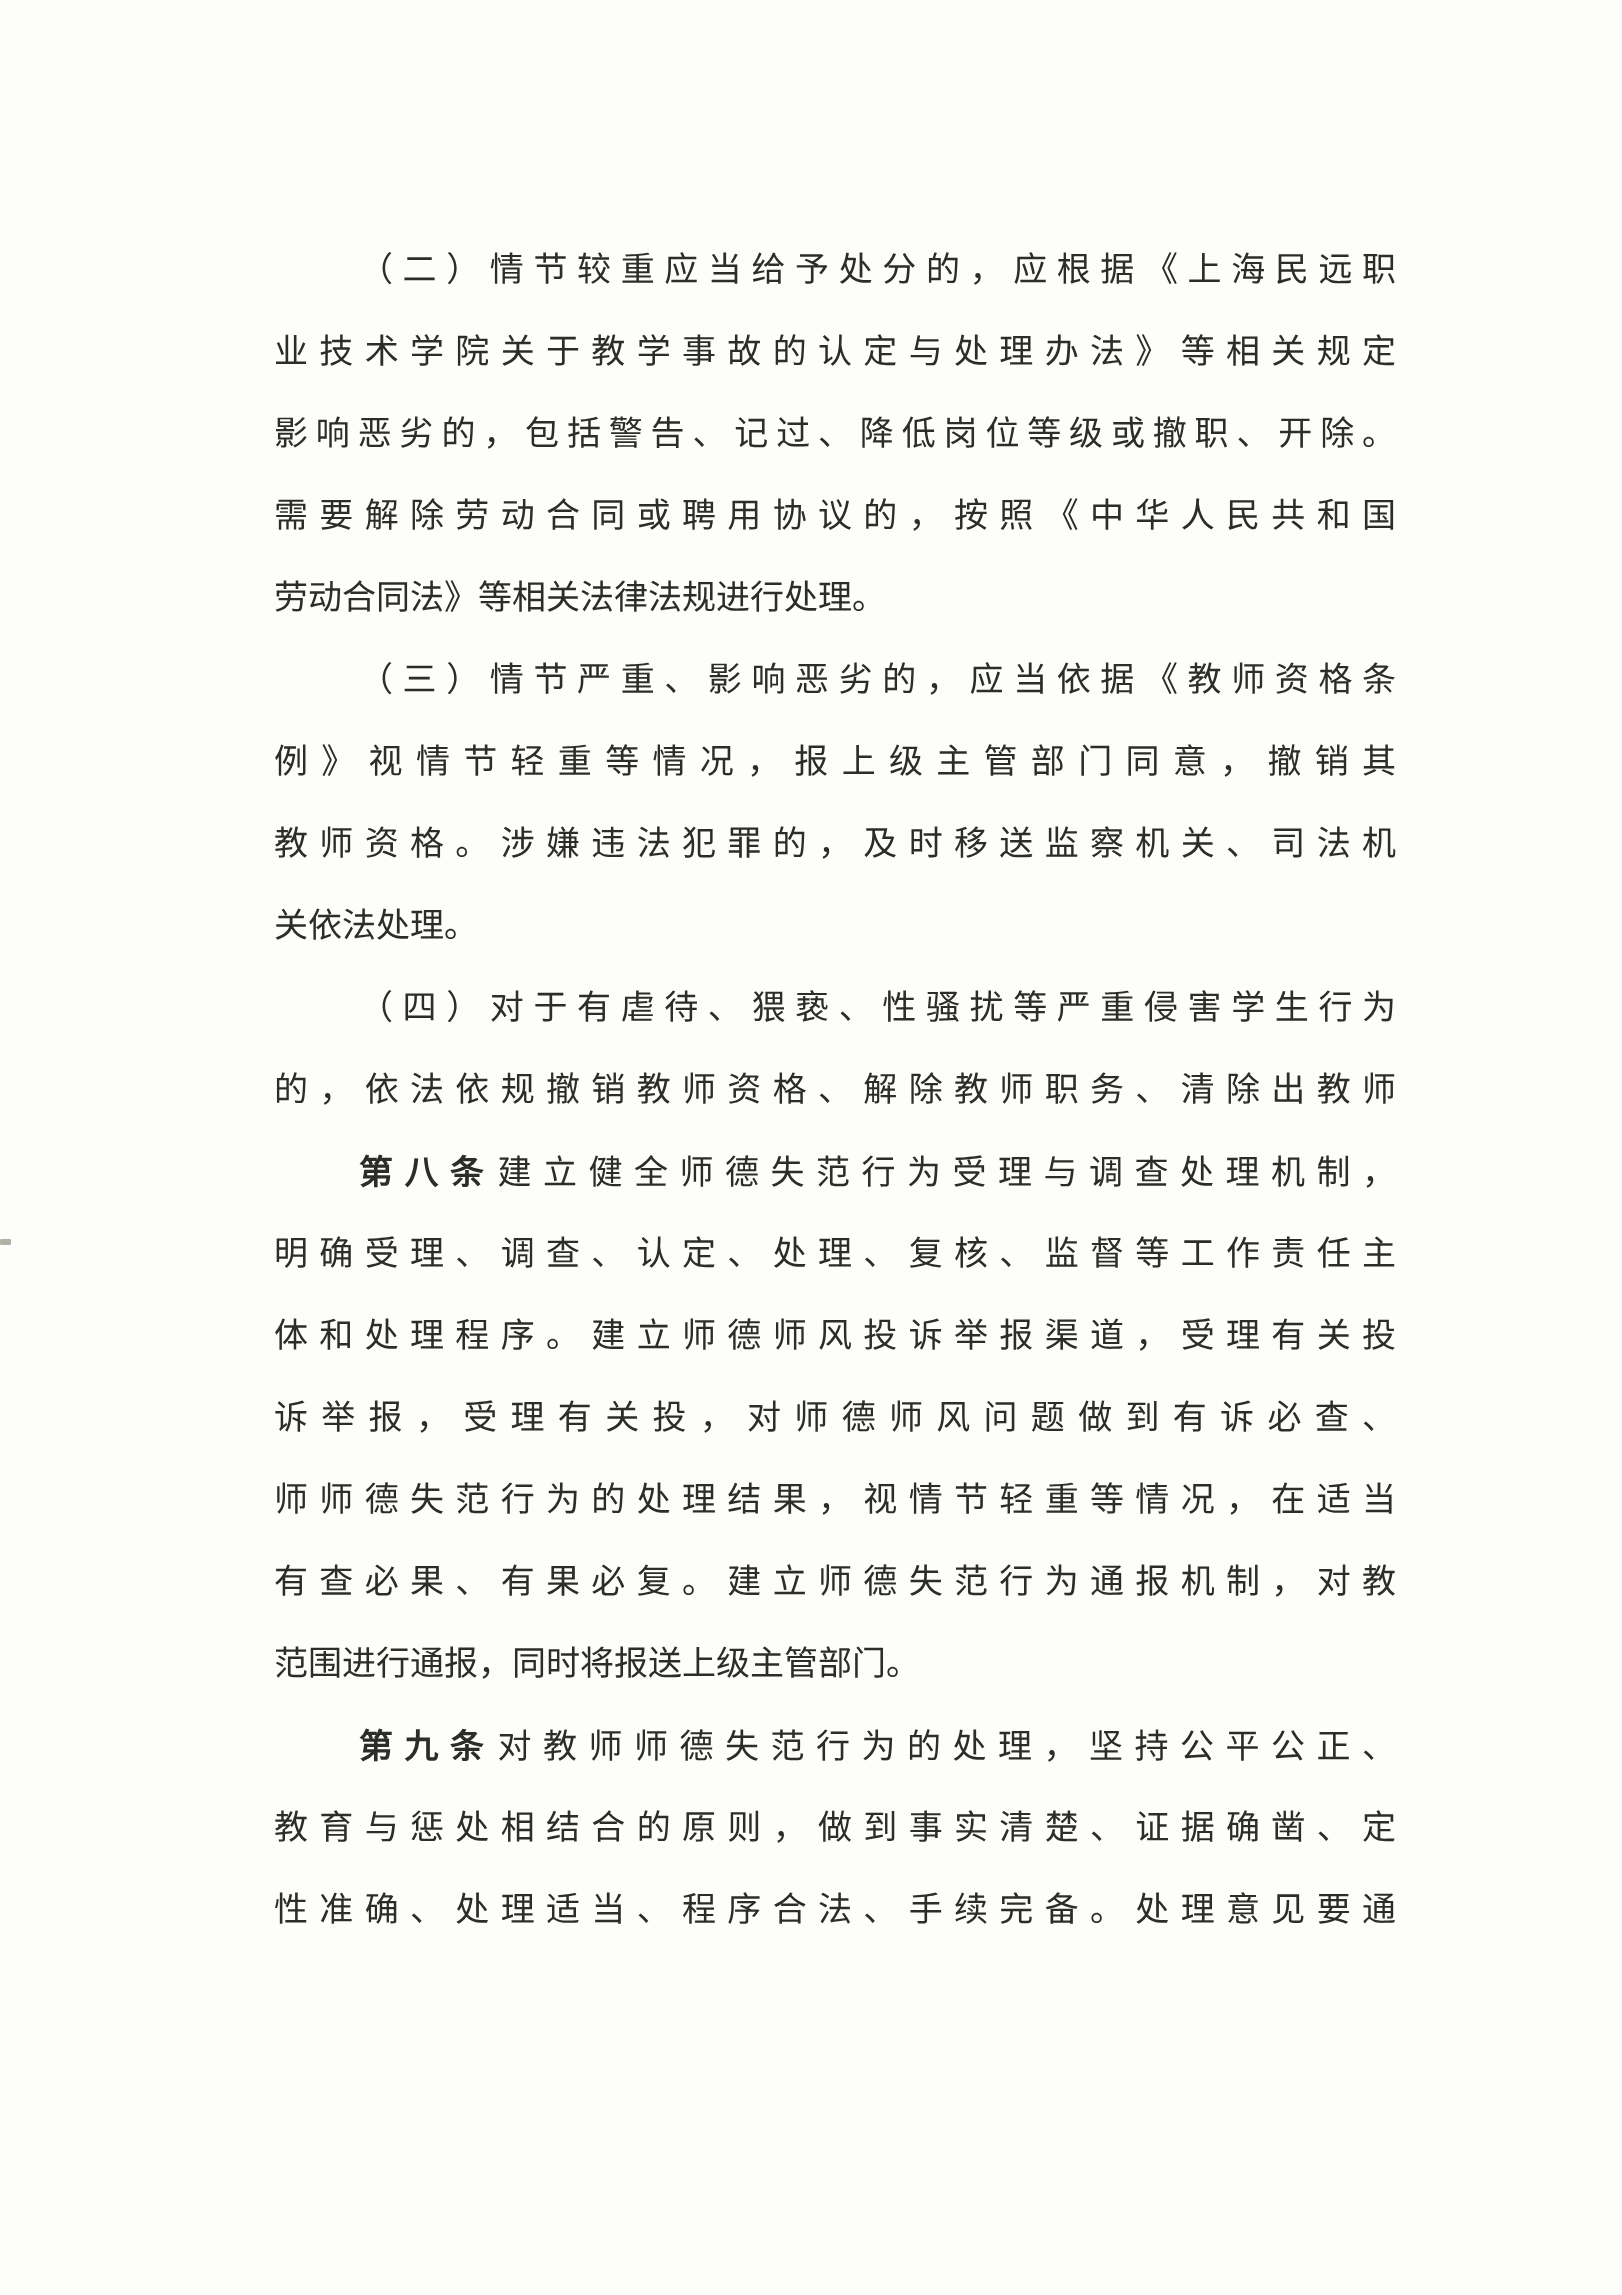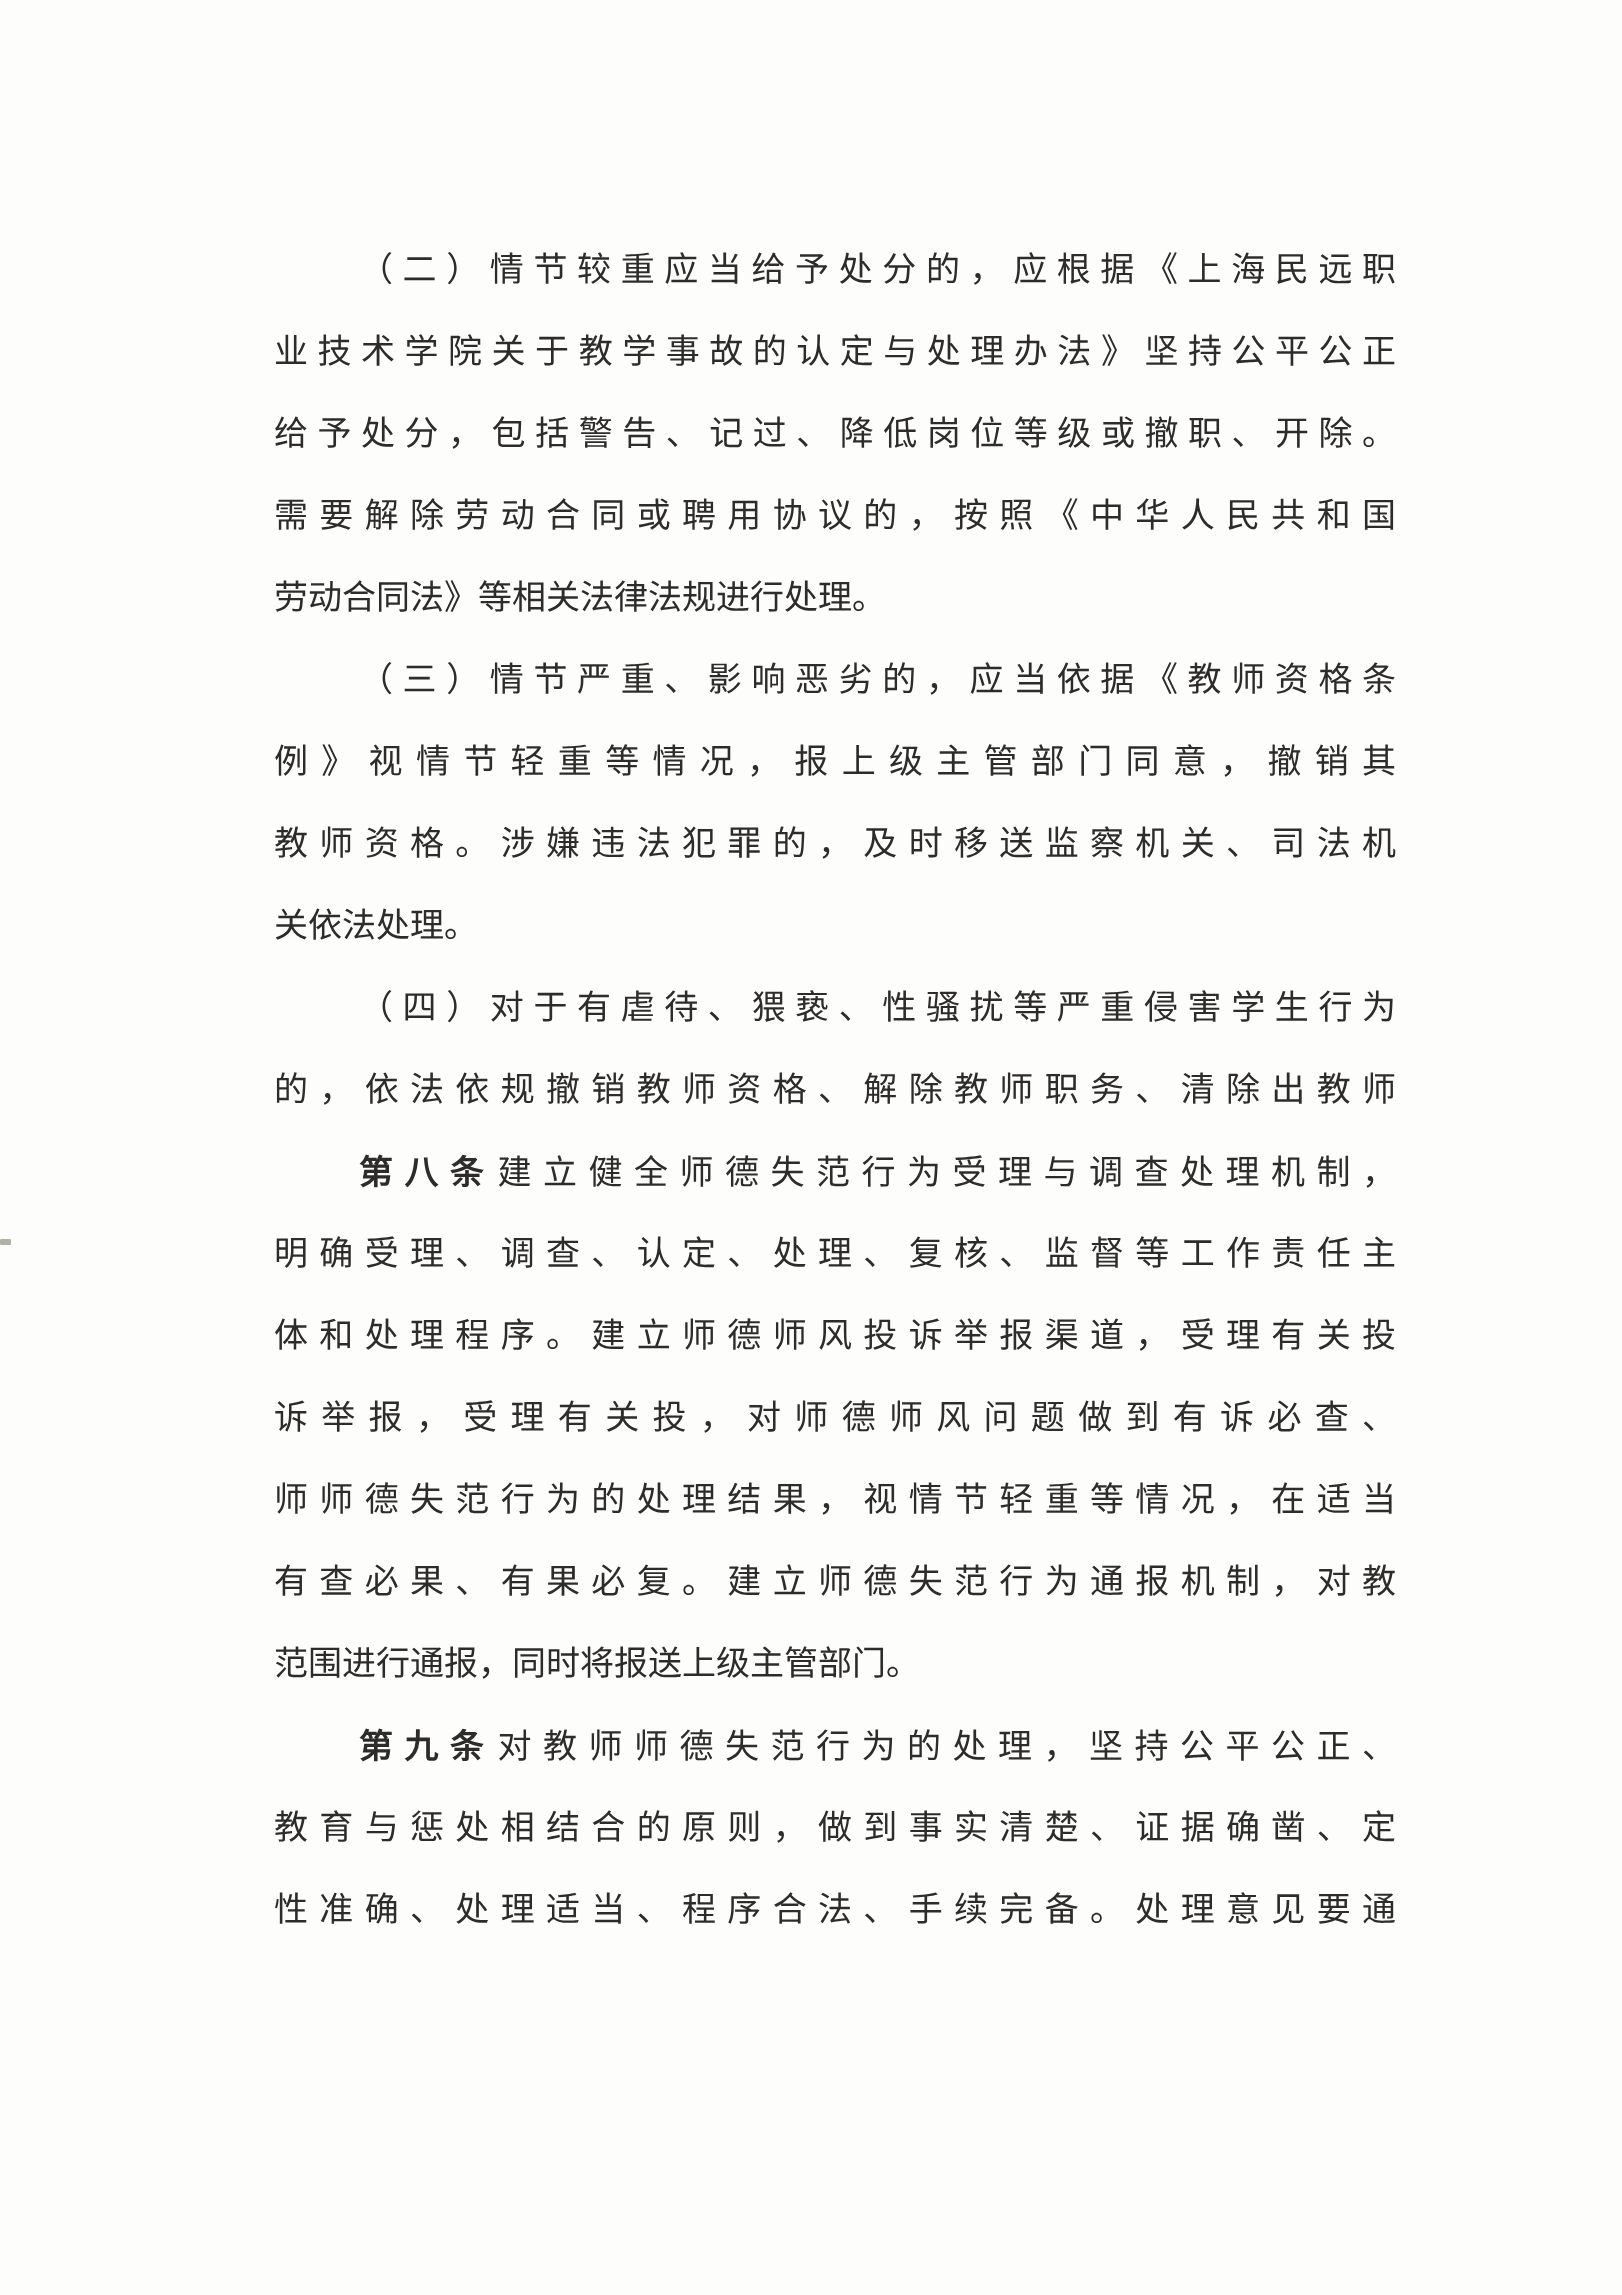--- a/index.html
+++ b/index.html
@@ -56,22 +56,22 @@
   }
 </style>
 </head>
 <body>
 
 <div class="page">
   <div class="scan-smudge"></div>
   <div class="doc" id="doc" style="color: rgb(45, 44, 42);">
       <div>
         <div class="line indent">（二）情节较重应当给予处分的，应根据《上海民远职</div>
-        <div class="line">业技术学院关于教学事故的认定与处理办法》坚持公平公正</div>
-        <div class="line">给予处分，包括警告、记过、降低岗位等级或撤职、开除。</div>
+        <div class="line">业技术学院关于教学事故的认定与处理办法》等相关规定</div>
+        <div class="line">影响恶劣的，包括警告、记过、降低岗位等级或撤职、开除。</div>
         <div class="line">需要解除劳动合同或聘用协议的，按照《中华人民共和国</div>
         <div class="line para-end">劳动合同法》等相关法律法规进行处理。</div>
       </div>
       <div>
         <div class="line indent">（三）情节严重、影响恶劣的，应当依据《教师资格条</div>
         <div class="line">例》视情节轻重等情况，报上级主管部门同意，撤销其</div>
         <div class="line">教师资格。涉嫌违法犯罪的，及时移送监察机关、司法机</div>
         <div class="line para-end">关依法处理。</div>
       </div>
       <div>

